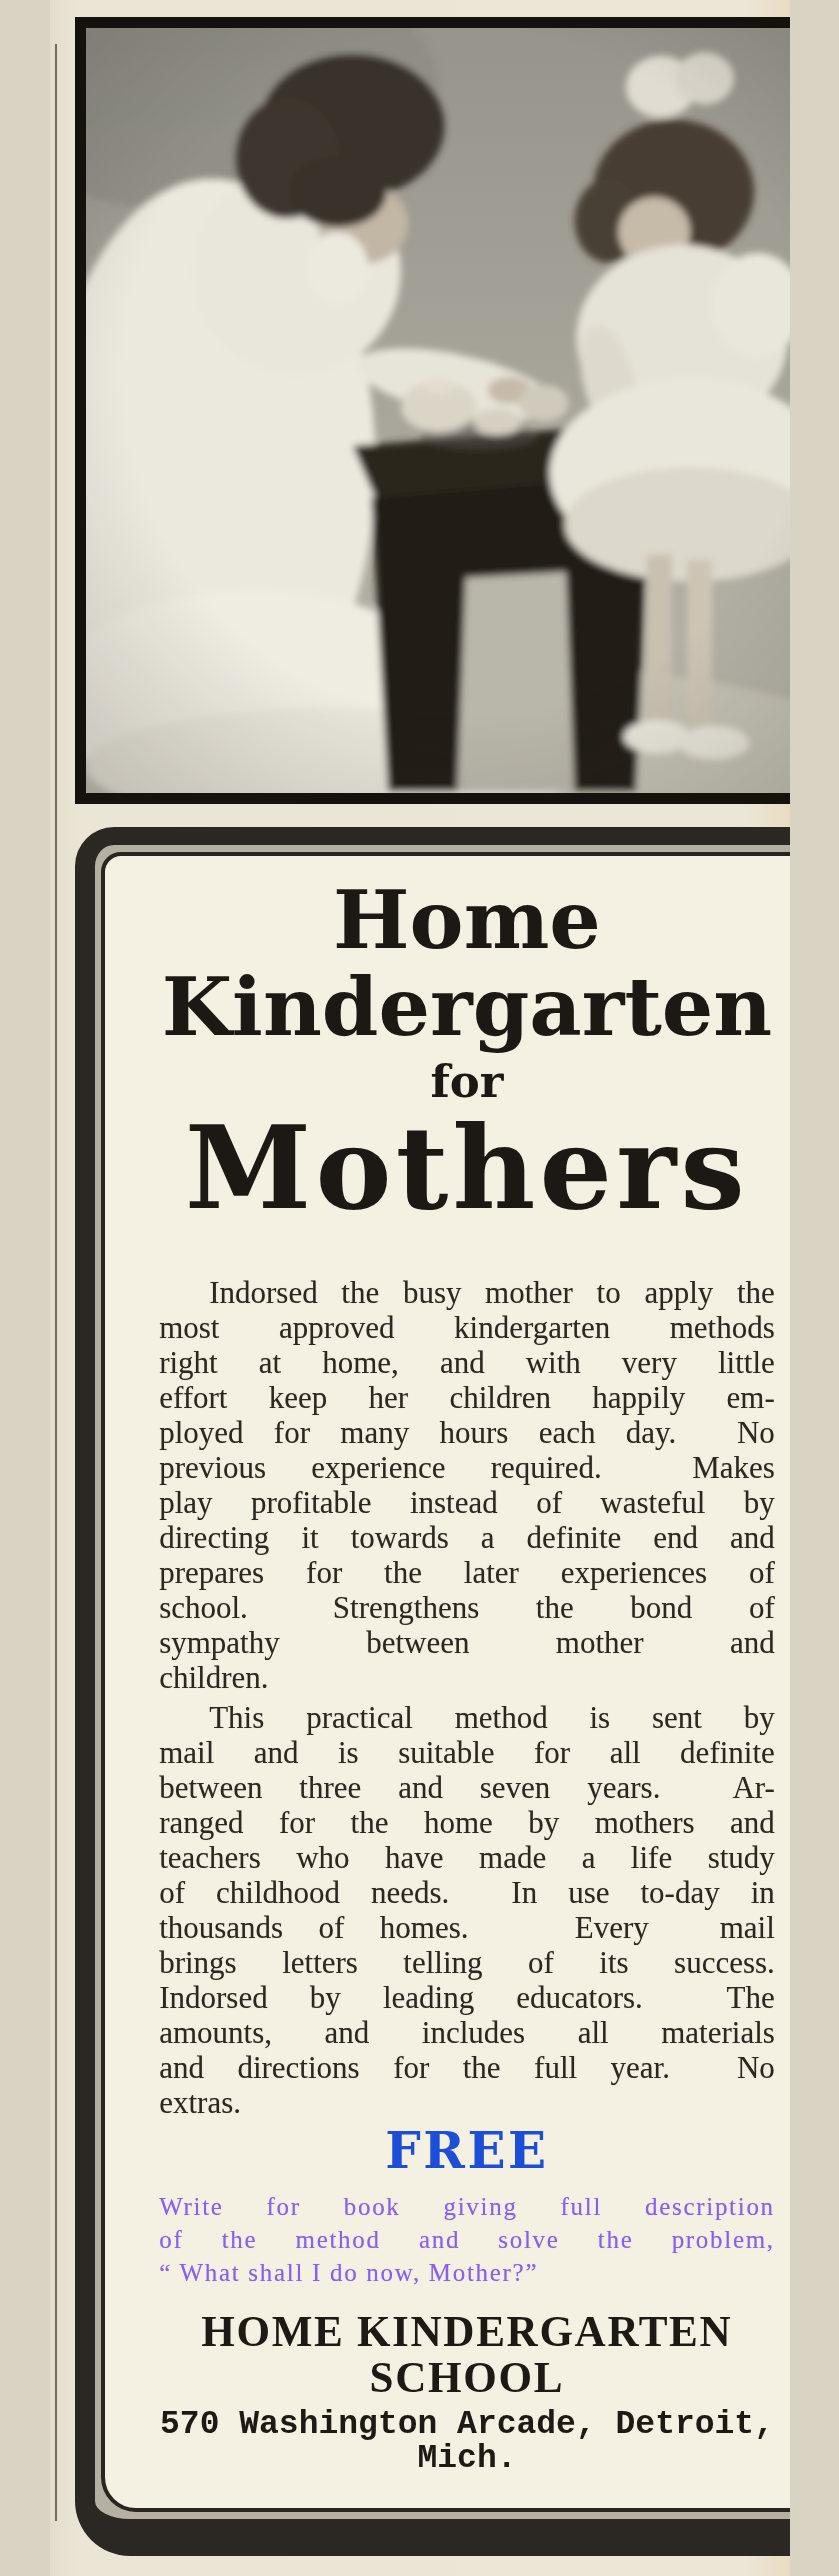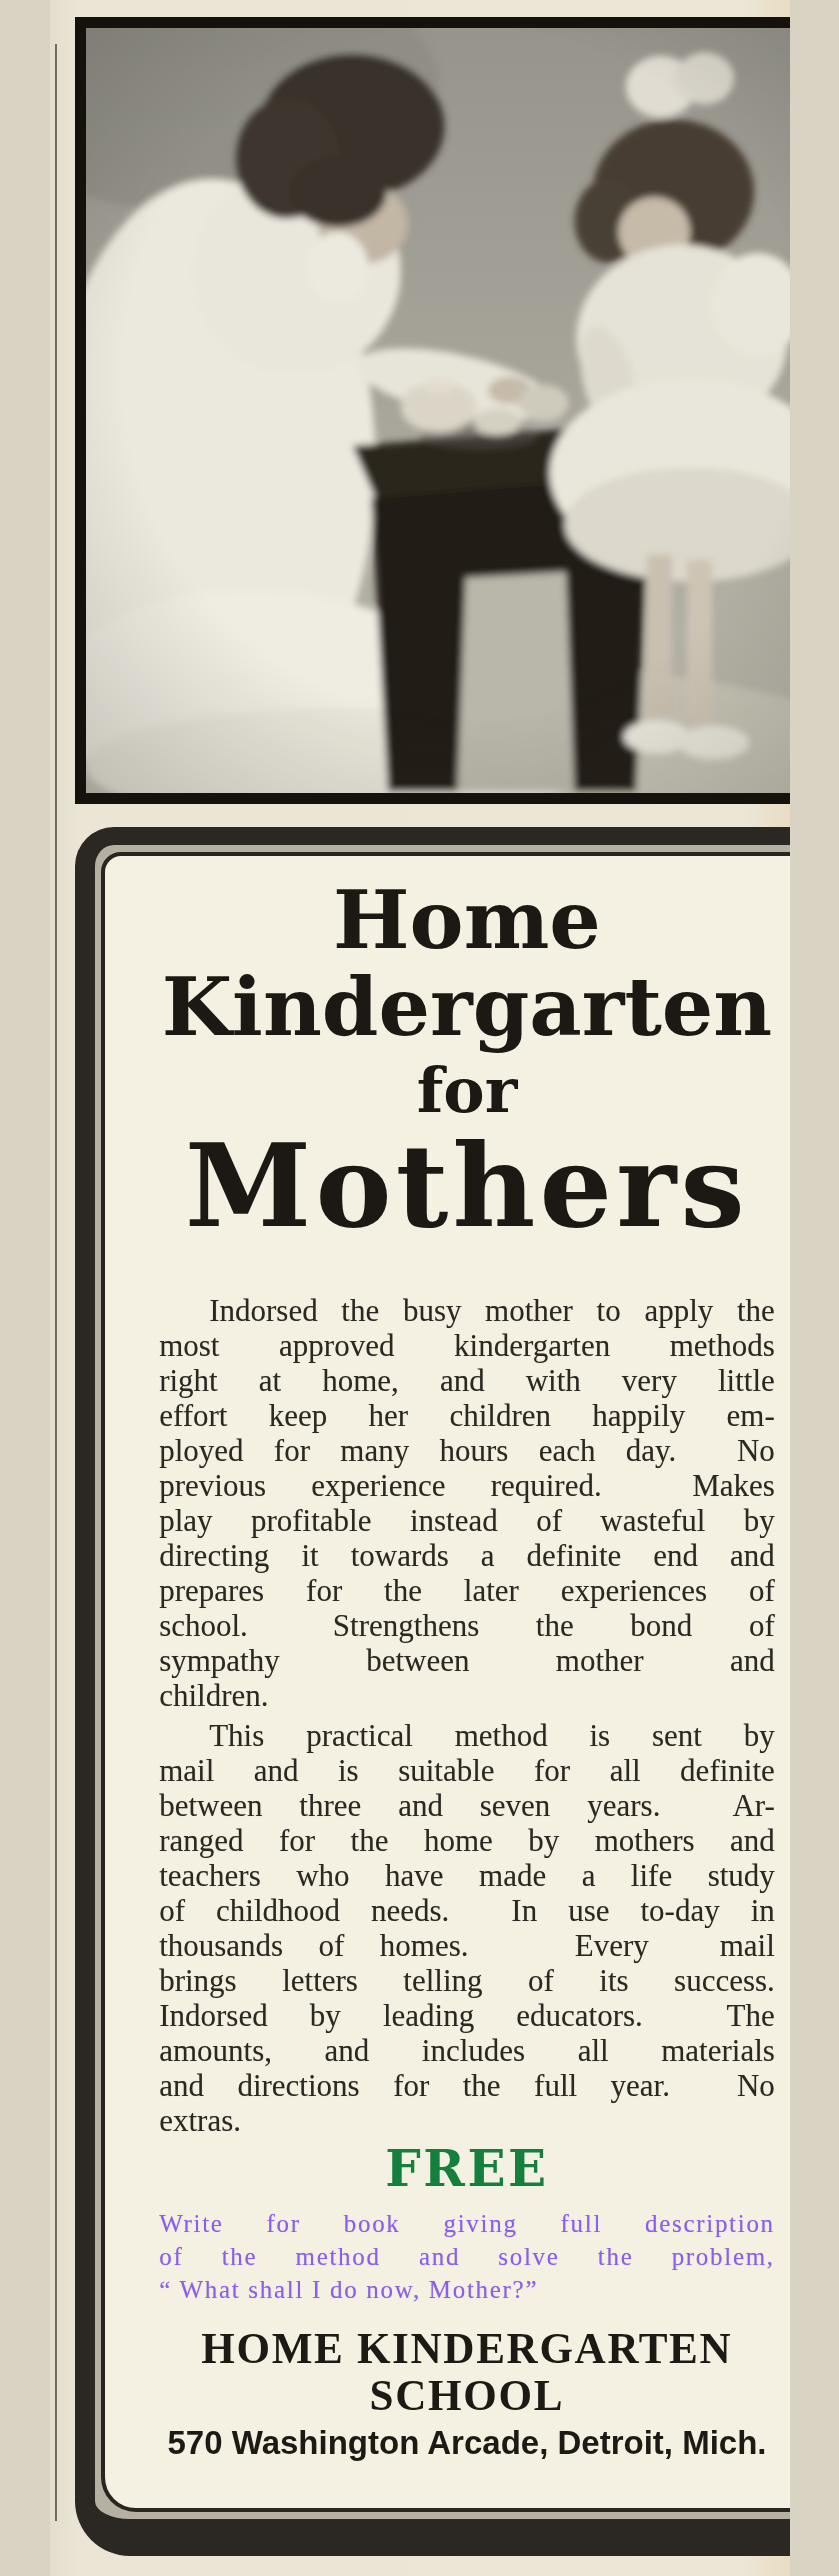--- a/index.html
+++ b/index.html
@@ -56,21 +56,21 @@
   }
   
   .h-line {
     text-align: center;
     font-family: "DejaVu Serif", serif;
     font-weight: 700;
     color: #1c1914;
   }
   .h-home         { font-size: 81px;  line-height: 1.04; }
   .h-kindergarten { font-size: 81px;  line-height: 1.04; margin-top: 3.4px; }
-  .h-for          { font-size: 62px;  line-height: 1.05; margin-top: 8.4px; }
+  .h-for          { font-size: 45px;  line-height: 1.05; margin-top: 8.4px; }
   .h-mothers      { font-size: 114px; line-height: 1.02; margin-top: 5px; letter-spacing: 4.2px; }
   
   .para { margin-top: 49px; font-size: 31px; line-height: 35px; color: #2b2822; }
   .para.second { margin-top: 5px; }
   .line {
     text-align: justify;
     text-align-last: justify;
     white-space: pre-wrap;
     text-shadow: 0 0 0.8px rgba(40,36,30,0.25);
   }
@@ -78,21 +78,21 @@
   .para .line:last-child  { text-align-last: left; }
   
   .free {
     margin-top: 5px;
     text-align: center;
     font-family: "DejaVu Serif", serif;
     font-weight: 700;
     font-size: 50px;
     line-height: 1.05;
     letter-spacing: 2.5px;
-    color: #15803d;
+    color: #1d4ed8;
   }
   .small-print {
     margin-top: 11.7px;
     font-size: 25px;
     line-height: 33px;
     letter-spacing: 1.7px;
     color: #8b5cf6;
   }
   .small-print .line:last-child { text-align-last: left; }
   
@@ -103,21 +103,21 @@
     font-weight: 700;
     font-size: 44px;
     line-height: 1.05;
     letter-spacing: 1.7px;
     color: #1d1a15;
     transform: scaleX(0.98);
   }
   .school-address {
     margin-top: 6.7px;
     text-align: center;
-    font-family: Liberation Sans, sans-serif;
+    font-family: Liberation Mono, monospace;
     font-weight: 700;
     font-size: 33px;
     line-height: 1.05;
     color: #1d1a15;
   }
 </style>
 </head>
 <body>
 
 <div class="page">

